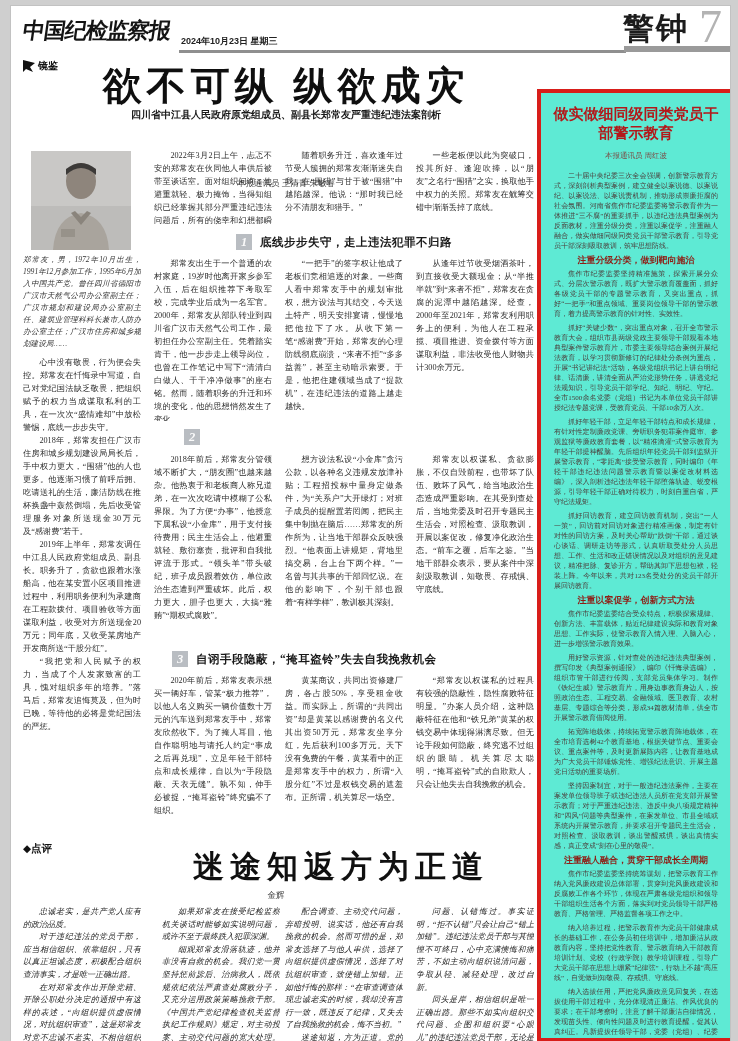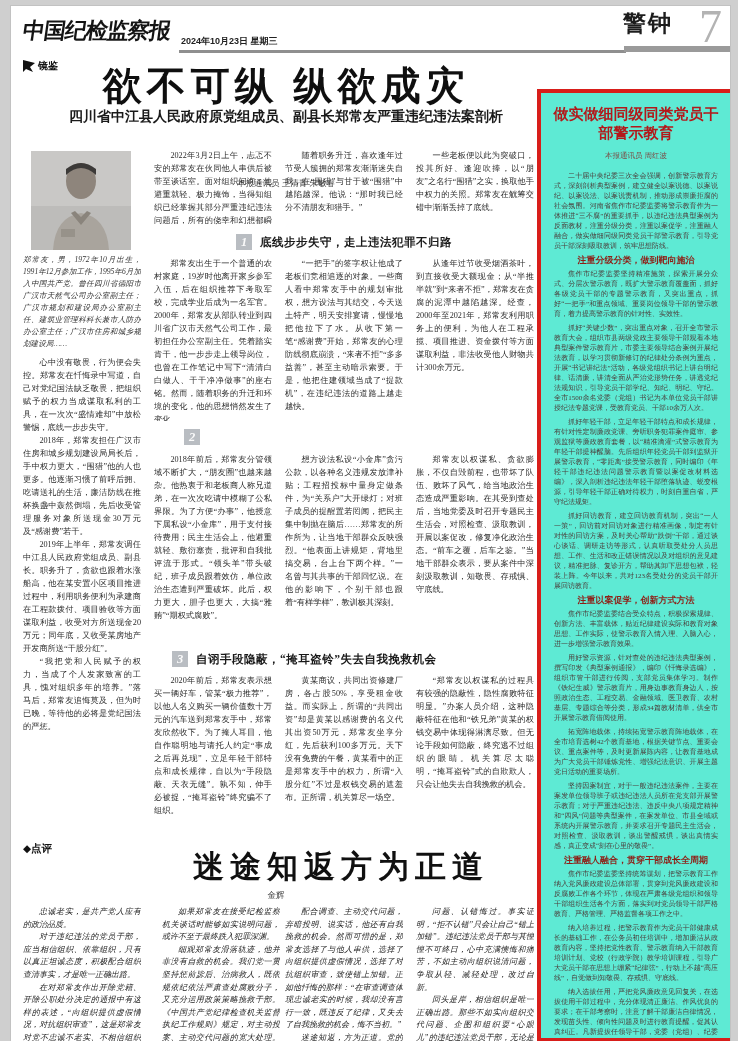--- a/index.html
+++ b/index.html
@@ -8,33 +8,33 @@
   .page{position:absolute;left:10px;top:5px;width:719px;height:1036px;background:#ffffff;
         border:1px solid #c2c2c2;border-bottom:none;overflow:hidden;}
 
   
   .logo{position:absolute;left:12px;top:10px;font-size:22px;font-weight:900;color:#141414;
         transform:skewX(-8deg);letter-spacing:-1px;white-space:nowrap;}
   .date{position:absolute;left:170px;top:29px;font-size:9px;font-weight:bold;color:#222;
         font-family:"Liberation Sans","DejaVu Sans",sans-serif;}
   .rule-long{position:absolute;left:168px;top:44px;width:447px;height:3px;background:#8f8f8f;}
   .rule-bar{position:absolute;left:613px;top:40px;width:107px;height:6px;background:#9a9a9a;}
-  .section-name{position:absolute;left:612px;top:2px;font-size:23px;font-weight:bold;color:#1c1c1c;letter-spacing:2px;}
+  .section-name{position:absolute;left:612px;top:2px;font-size:31px;font-weight:bold;color:#1c1c1c;letter-spacing:2px;}
   .page-no{position:absolute;left:688px;top:-6px;font-size:46px;color:#b3b3b3;}
 
   
   .tag{position:absolute;left:12px;top:53px;display:flex;align-items:center;gap:3px;
        font-size:10px;font-weight:bold;color:#111;}
   .tag svg{display:block;}
 
   
   .headline{position:absolute;left:20px;top:53px;width:510px;text-align:center;
             font-size:39px;font-weight:900;color:#0f0f0f;letter-spacing:5px;}
   .subtitle{position:absolute;left:20px;top:102px;width:510px;text-align:center;
-            font-size:14px;font-weight:700;color:#1a1a1a;}
+            font-size:10px;font-weight:700;color:#1a1a1a;}
   .byline{position:absolute;left:20px;top:126px;width:510px;text-align:center;
           font-size:8.5px;color:#444;font-family:"Liberation Sans","DejaVu Sans",sans-serif;margin-top:46px;}
 
   
   .cb{position:absolute;width:118px;overflow:hidden;font-size:8.2px;line-height:13px;
       text-align:justify;color:#2d2d2d;}
   .cb p{margin:0;text-indent:2em;}
   .caption{font-style:italic;font-size:7.6px;line-height:12px;color:#333;}
   .caption p{text-indent:0;}
 

